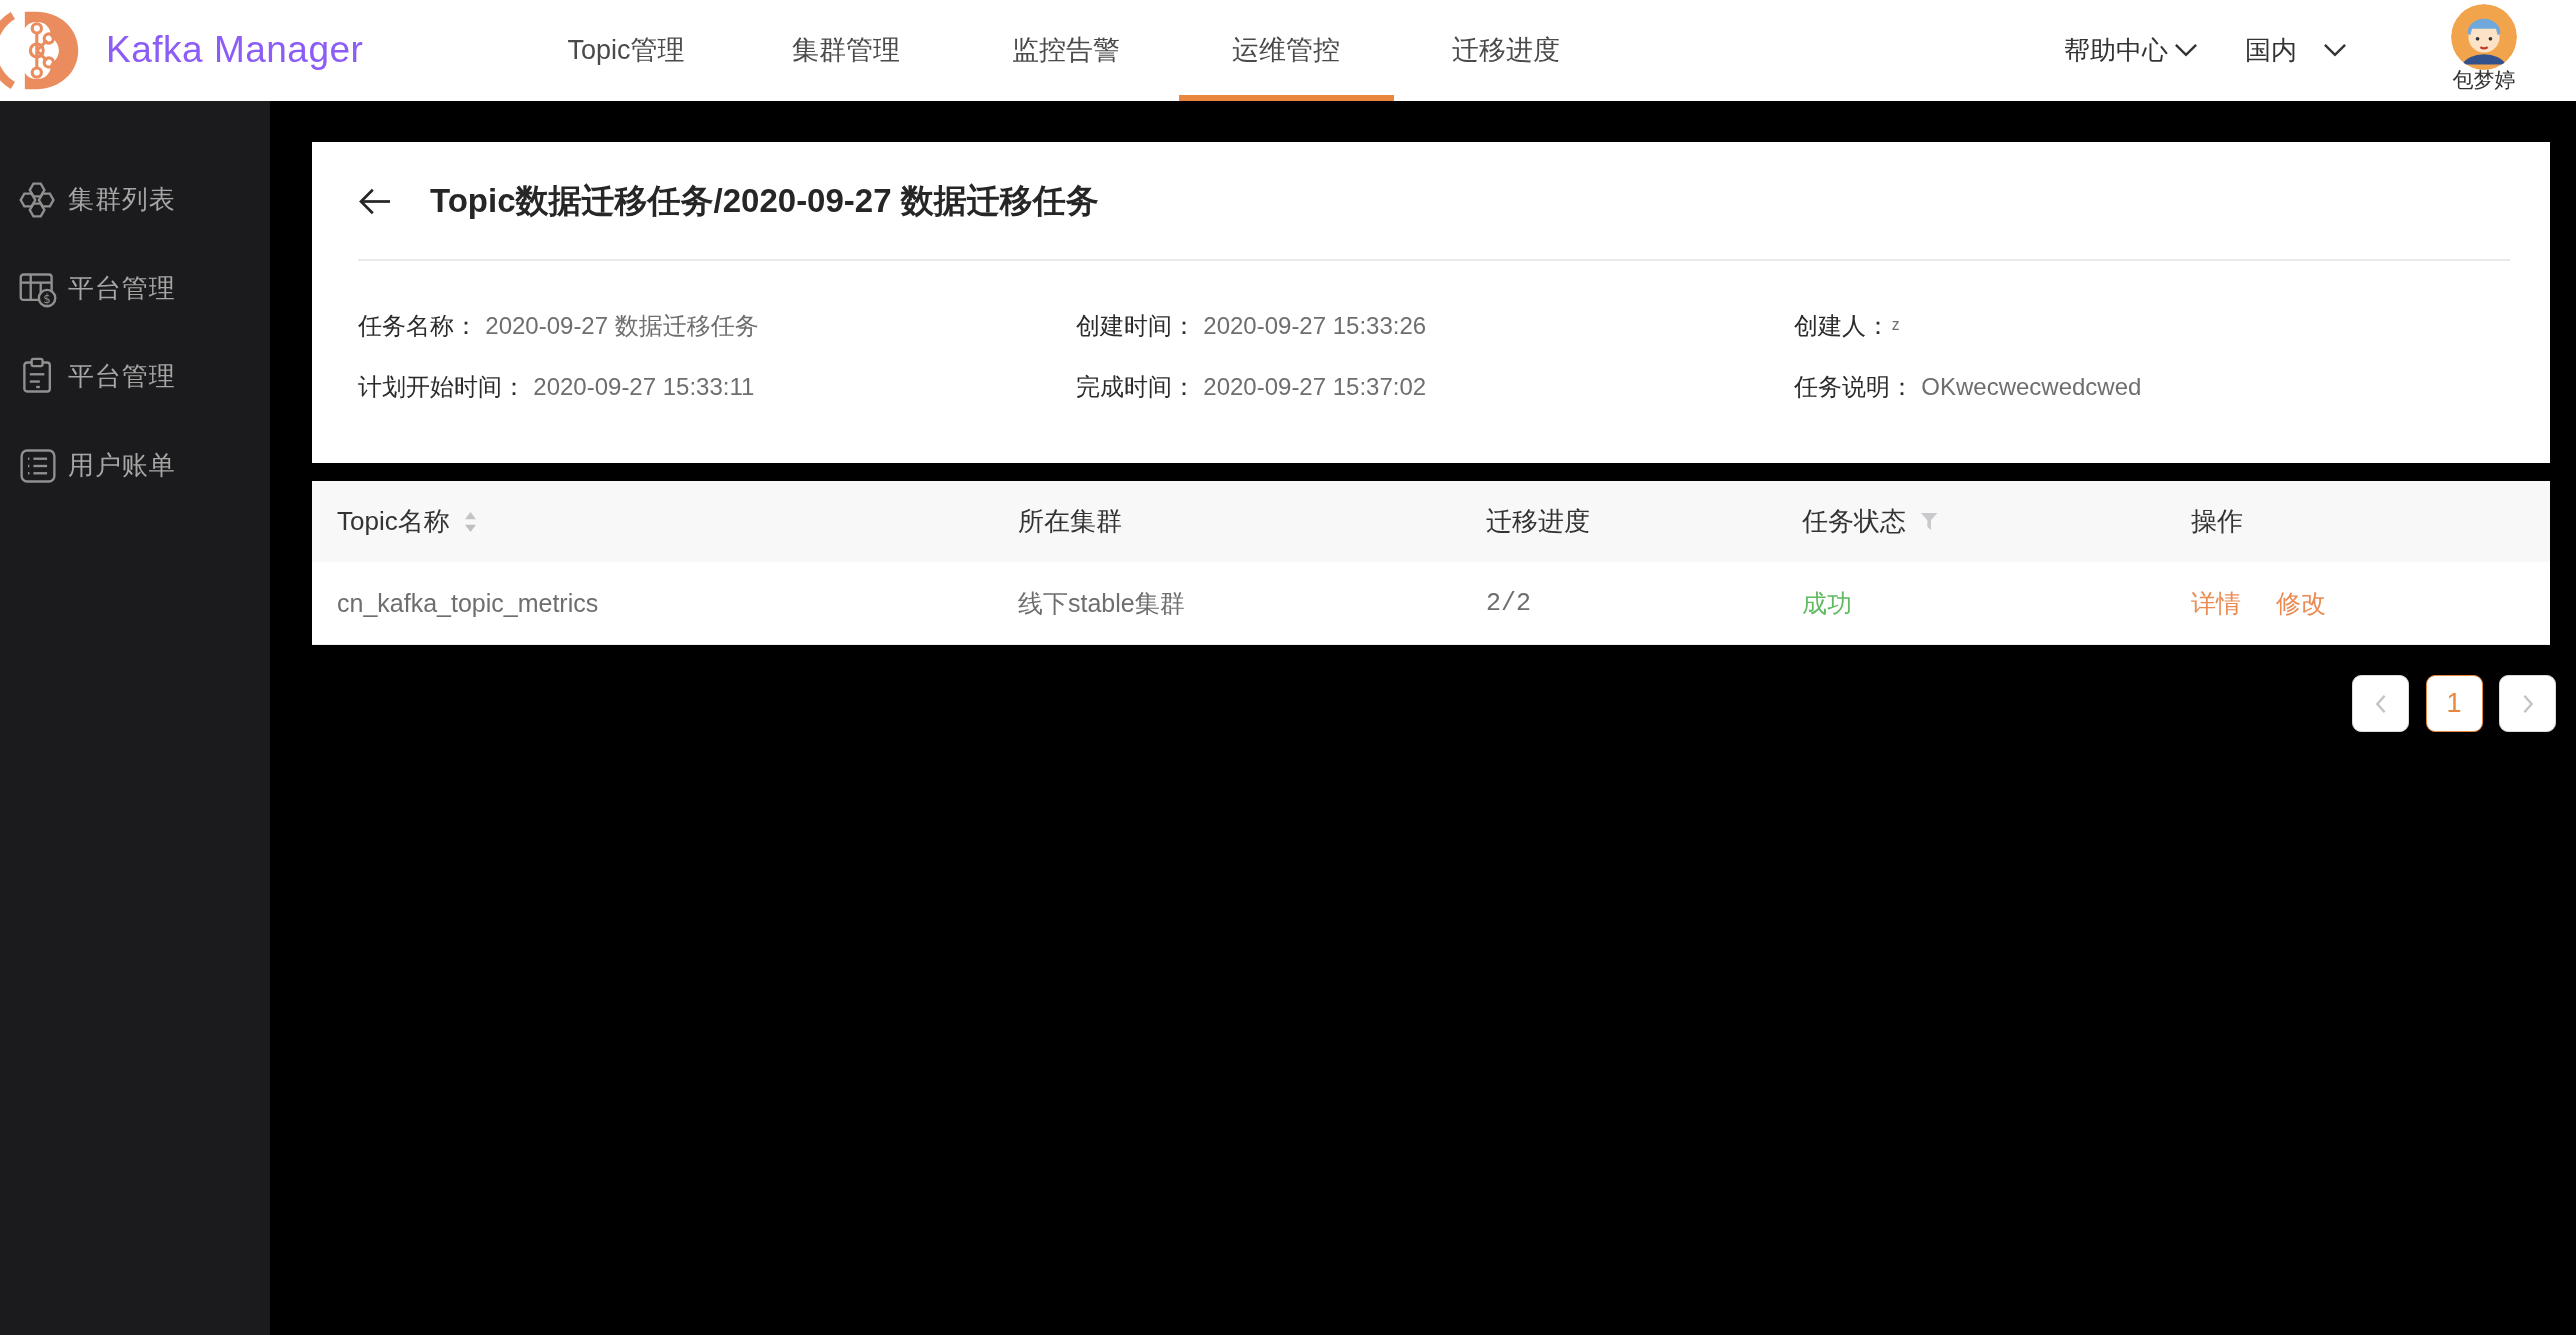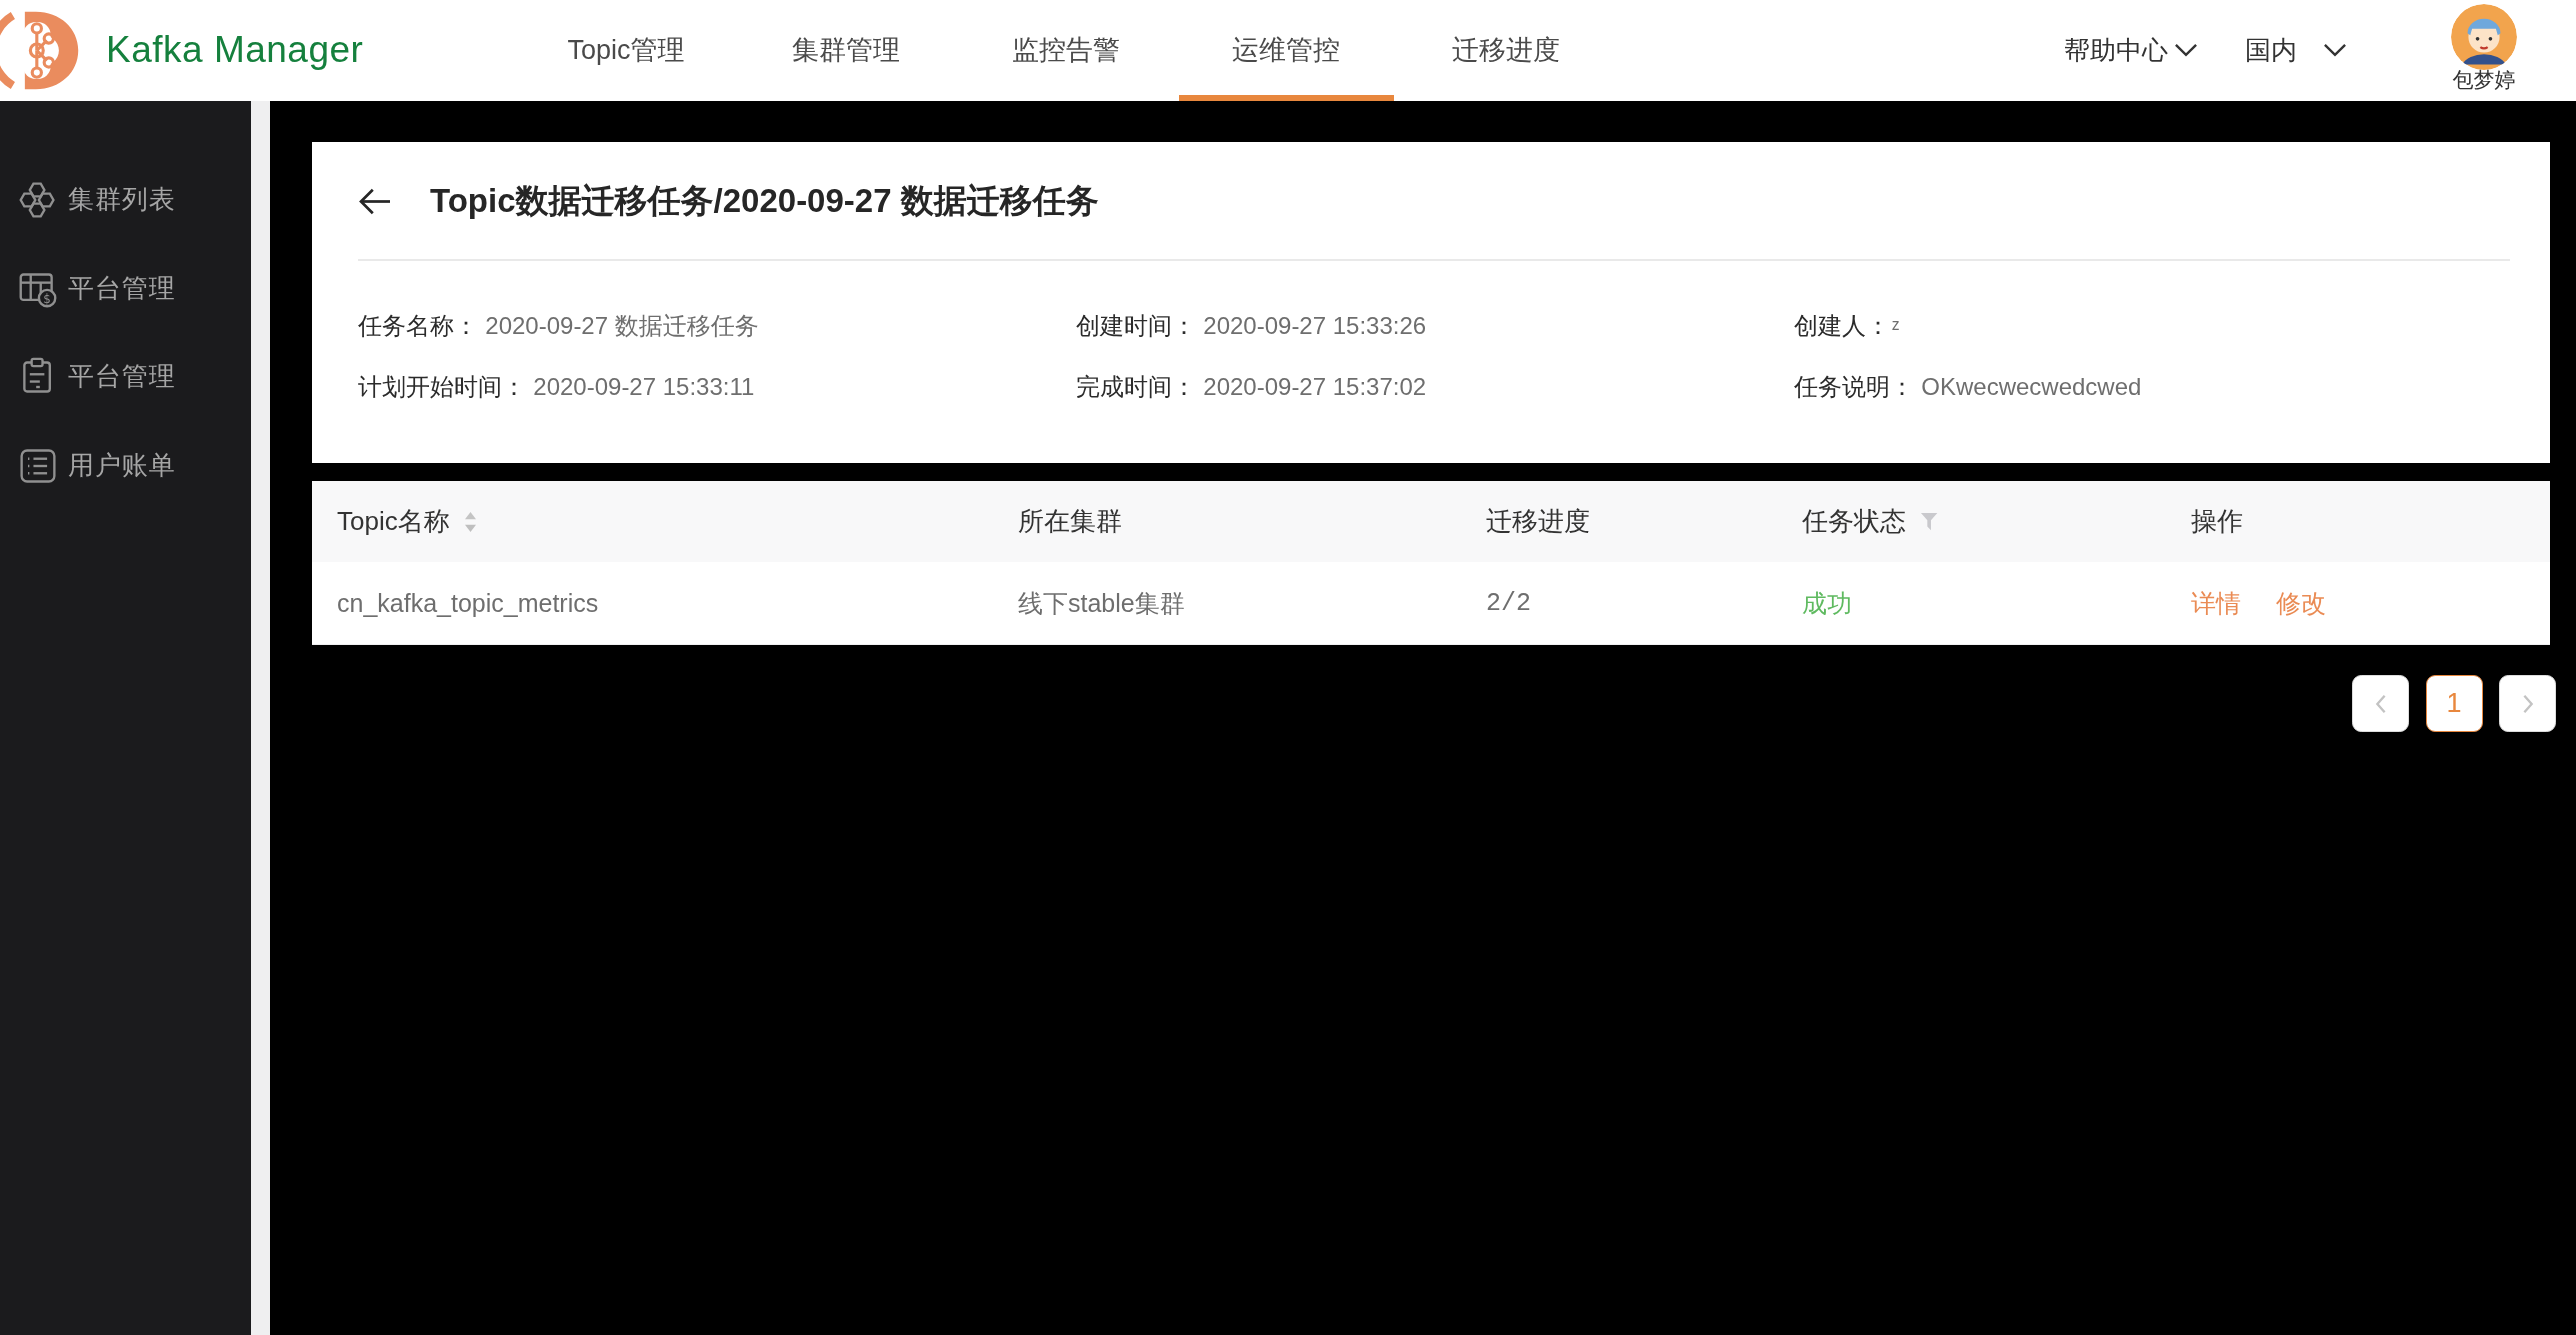--- a/index.html
+++ b/index.html
@@ -4,33 +4,33 @@
 <style>
   * { margin:0; padding:0; box-sizing:border-box; }
   html,body { width:2576px; height:1336px; }
   body {
     font-family:"Liberation Sans","DejaVu Sans",sans-serif;
     background:#efeff0; position:relative; overflow:hidden; color:#333;
   }
   
   .header { position:absolute; left:0; top:0; width:2576px; height:101px; background:#ffffff; z-index:20; }
   .logo { position:absolute; left:0; top:10px; width:81px; height:81px; }
-  .brand-title { position:absolute; left:106px; top:0; height:101px; line-height:99px; font-size:37px; font-weight:500; color:#15803d; letter-spacing:0.5px; }
+  .brand-title { position:absolute; left:106px; top:0; height:101px; line-height:99px; font-size:37px; font-weight:500; color:#8b5cf6; letter-spacing:0.5px; }
   .nav { position:absolute; left:516px; top:0; height:128px; display:flex; }
   .tab { width:220px; height:101px; line-height:101px; text-align:center; font-size:27px; color:#4a4a4a; position:relative; cursor:pointer; }
   .tab-underline { position:absolute; left:2.8px; bottom:0; width:215px; height:6.4px; background:#e8873d; }
   .hdr-link { position:absolute; top:0; height:101px; display:flex; align-items:center; font-size:26px; color:#333; cursor:pointer; }
   .hdr-help { left:2064px; }
   .hdr-region { left:2245px; }
   .chev { margin-left:5.5px; }
   .hdr-region .chev { margin-left:26px; }
   .avatar { position:absolute; left:2451px; top:3.7px; width:66px; height:66px; border-radius:50%; overflow:hidden; cursor:pointer; }
   .username { position:absolute; left:2440px; top:66px; width:88px; text-align:center; font-size:21px; color:#333; }
   
-  .sidebar { position:absolute; left:0; top:101px; width:251px; height:1235px; background:#1b1b1d; z-index:10; }
+  .sidebar { position:absolute; left:0; top:101px; width:270px; height:1235px; background:#1b1b1d; z-index:10; }
   .side-item { position:absolute; left:0; width:270px; height:51px; display:flex; align-items:center; cursor:pointer; }
   .side-item .icon { position:absolute; left:18.3px; width:40px; height:40px; }
   .side-item .lbl { position:absolute; left:68px; font-size:26px; color:#a6a6a6; letter-spacing:0.9px; }
   
   .main { position:absolute; left:270px; top:101px; width:2306px; height:1235px; background:#000000; }
   .card { position:absolute; left:42px; top:41px; width:2238px; height:321px; background:#ffffff; }
   .title-row { position:absolute; left:46px; top:37px; display:flex; align-items:center; }
   .back-btn { width:37px; height:37px; cursor:pointer; display:flex; align-items:center; }
   .page-title { margin-left:35px; font-size:33px; font-weight:700; color:#262626; }
   .divider { position:absolute; left:46px; width:2152px; top:117px; height:1.8px; background:#e9e9e9; }

